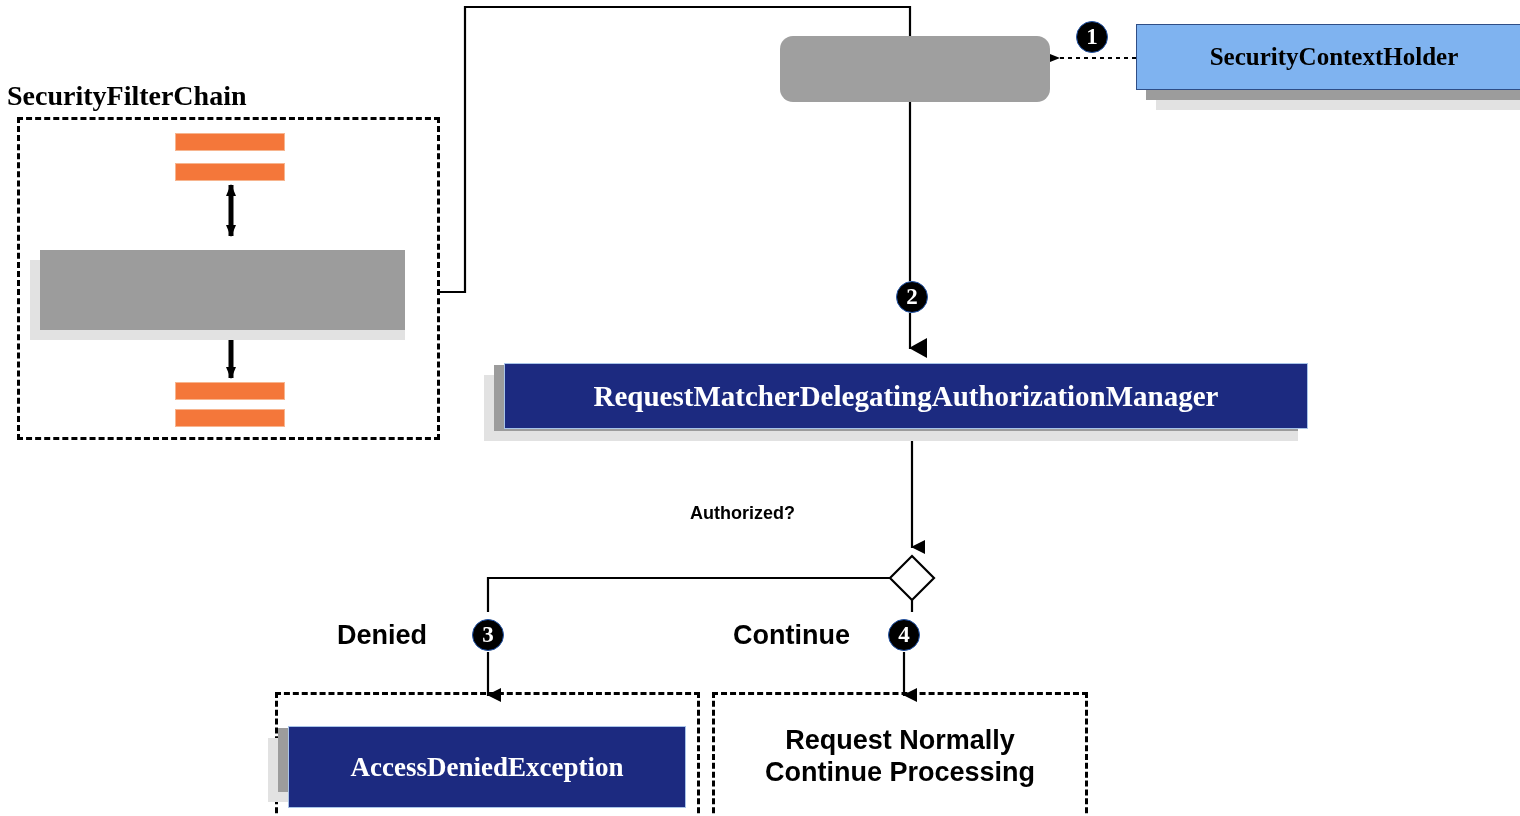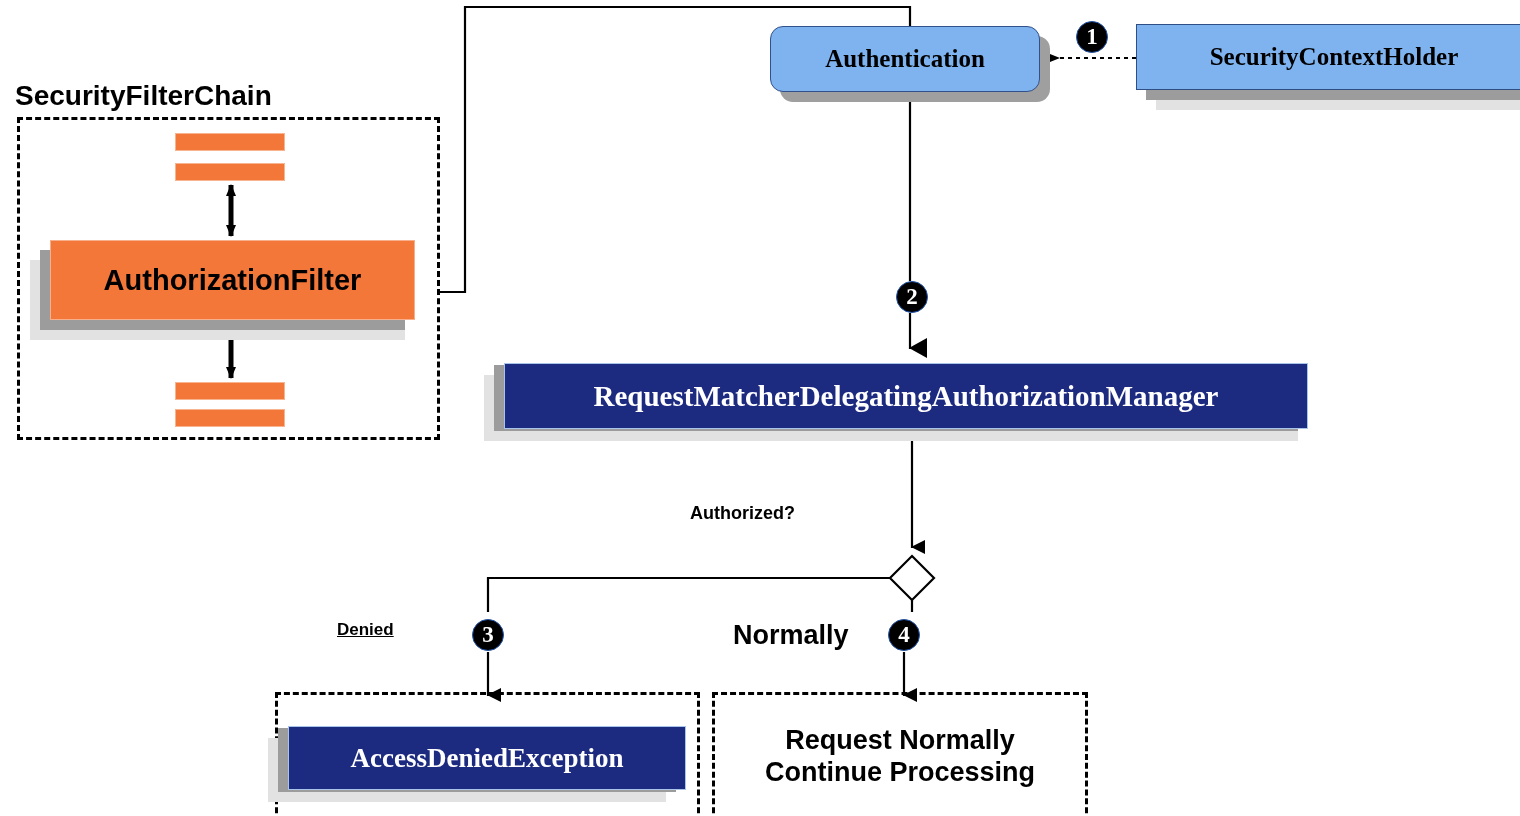--- a/index.html
+++ b/index.html
@@ -98,21 +98,21 @@
     background: #9c9c9c;
     z-index: 5;
   }
   .shadow-rmdam-light {
     position: absolute;
     left: 484px; top: 375px; width: 814px; height: 66px;
     background: #e2e2e2;
     z-index: 4;
   }
   .node-ade {
-    left: 288px; top: 718px; width: 398px; height: 64px;
+    left: 288px; top: 718px; width: 398px; height: 82px;
     font-size: 27px;
   }
   .shadow-ade-dark {
     position: absolute;
     left: 278px; top: 728px; width: 398px; height: 64px;
     background: #9c9c9c;
     z-index: 5;
   }
   .shadow-ade-light {
     position: absolute;
@@ -169,23 +169,23 @@
 
   
   .label {
     position: absolute;
     font-family: "Liberation Sans", sans-serif;
     font-weight: bold;
     color: #000000;
     white-space: nowrap;
     z-index: 7;
   }
-  .label-sfc      { left: 15px;  top: 80px;  font-size: 28px; }
+  .label-sfc      { left: 7px;  top: 80px;  font-size: 28px; font-family: Liberation Serif, serif; }
   .label-authq    { left: 690px; top: 477px; font-size: 18px; margin-top: 26px; }
-  .label-denied   { left: 337px; top: 620px; font-size: 17px; text-decoration: underline; }
+  .label-denied   { left: 337px; top: 620px; font-size: 27px; }
   .label-success  { left: 733px; top: 620px; font-size: 27px; }
   .label-continue {
     left: 712px; top: 692px; width: 376px; height: 130px;
     display: flex; flex-direction: column;
     align-items: center; justify-content: center;
     font-size: 27px; line-height: 1.18;
     z-index: 7;
   }
 
   
@@ -272,39 +272,37 @@
 
   <div class="label label-sfc">SecurityFilterChain</div>
 
   <div class="dashed-box box-sfc"></div>
 
   <div class="bar" style="top:133px;"></div>
   <div class="bar" style="top:163px;"></div>
 
   <div class="shadow-filter-light"></div>
   <div class="shadow-filter-dark"></div>
-  <div class="node node-filter">AuthorizationFilter</div>
 
   <div class="bar" style="top:382px;"></div>
   <div class="bar" style="top:409px;"></div>
 
   <div class="shadow-auth"></div>
-  <div class="node node-auth">Authentication</div>
 
   <div class="shadow-sch-light"></div>
   <div class="shadow-sch-dark"></div>
   <div class="node node-sch">SecurityContextHolder</div>
 
   <div class="shadow-rmdam-light"></div>
   <div class="shadow-rmdam-dark"></div>
   <div class="node node-navy node-rmdam">RequestMatcherDelegatingAuthorizationManager</div>
 
   <div class="label label-authq">Authorized?</div>
   <div class="label label-denied">Denied</div>
-  <div class="label label-success">Normally</div>
+  <div class="label label-success">Continue</div>
 
   <div class="dashed-box box-denied"></div>
   <div class="shadow-ade-light"></div>
   <div class="shadow-ade-dark"></div>
   <div class="node node-navy node-ade">AccessDeniedException</div>
 
   <div class="dashed-box box-success"></div>
   <div class="label label-continue">
     <span>Request Normally</span>
     <span>Continue Processing</span>

